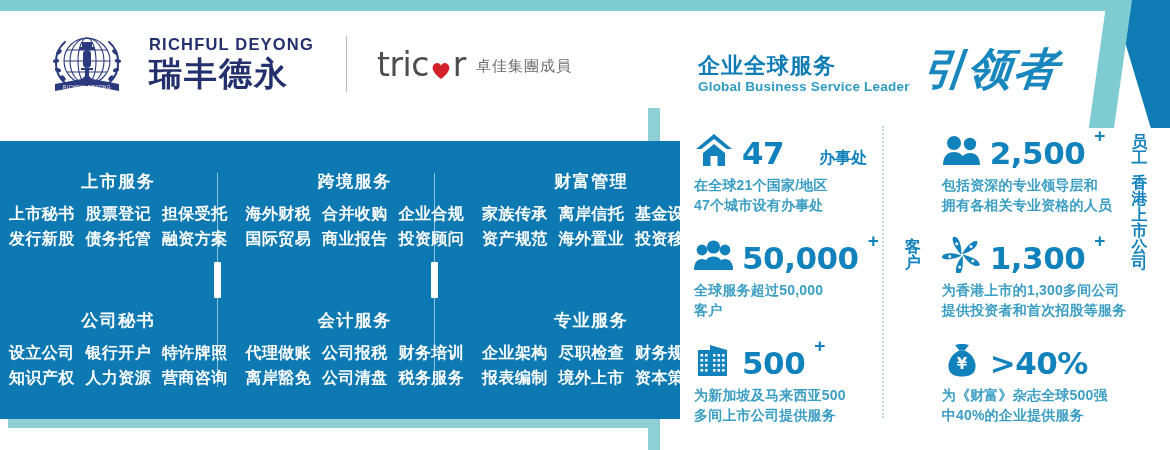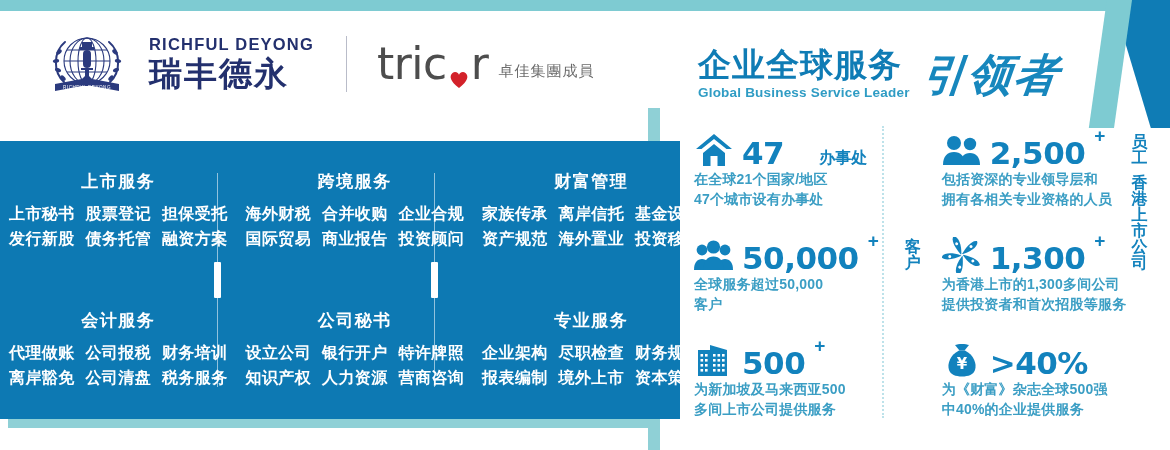--- a/index.html
+++ b/index.html
@@ -56,21 +56,21 @@
   }
   .brand-cn{
     font-size:33px;font-weight:bold;letter-spacing:2px;
     color:#23306e;line-height:1.15;margin-top:2px;
   }
   .brand-divider{
     width:1px;height:56px;background:#b9bcc9;margin:0 18px 0 20px;
   }
   .tricor-block{display:flex;align-items:flex-end;gap:10px;}
   .tricor-word{
-    font-size:44px;color:#4d4d4d;letter-spacing:-0.5px;
+    font-size:33px;color:#4d4d4d;letter-spacing:-0.5px;
     line-height:1;font-family:"DejaVu Sans",sans-serif;
     display:flex;align-items:center;
   }
   .tricor-o{
     display:inline-block;width:22px;height:22px;position:relative;
     margin:0 1px;
   }
   .tricor-cn{
     font-size:15px;color:#6b6b6b;letter-spacing:1px;
     padding-bottom:5px;
@@ -114,21 +114,21 @@
   .svc-sep-knob.k1{left:214px;}
   .svc-sep-knob.k2{left:431px;}
 
   
   .headline{
     position:absolute;left:698px;top:48px;
     display:flex;align-items:flex-end;gap:12px;
   }
   .hl-left{display:flex;flex-direction:column;}
   .hl-cn{
-    font-size:33px;font-weight:bold;letter-spacing:1px;
+    font-size:22px;font-weight:bold;letter-spacing:1px;
     color:#0f7cb5;line-height:1.05;
   }
   .hl-en{
     font-size:13.5px;font-weight:bold;letter-spacing:0.2px;
     color:#2f9cc4;margin-top:2px;
   }
   .hl-script{
     font-size:44px;color:#1787bd;
     font-family:"DejaVu Serif",serif;
     font-style:italic;font-weight:bold;
@@ -163,21 +163,21 @@
   }
   .stat-plus{
     font-size:19px;font-weight:bold;color:#1282bd;
     align-self:flex-start;line-height:1;margin-left:1px;
   }
   .stat-unit{
     font-size:16px;font-weight:bold;color:#1282bd;
     line-height:1;padding-bottom:2px;margin-left:18px;
   }
   .stat-desc{
-    margin-top:1px;font-size:14px;color:#3b9ec4;
+    margin-top:7px;font-size:14px;color:#3b9ec4;
     line-height:1.45;letter-spacing:0.2px;font-weight:bold;
   }
   .stat-desc div{white-space:nowrap;}
 </style>
 </head>
 <body>
 
 <div class="page">
 
   <div class="top-teal-bar"></div>
@@ -292,44 +292,44 @@
           <span>基金设立</span>
         </div>
         <div class="svc-line">
           <span>资产规范</span>
           <span>海外置业</span>
           <span>投资移民</span>
         </div>
       </div>
 
       <div class="svc-cell">
+        <div class="svc-title">公司秘书</div>
+        <div class="svc-line">
+          <span>设立公司</span>
+          <span>银行开户</span>
+          <span>特许牌照</span>
+        </div>
+        <div class="svc-line">
+          <span>知识产权</span>
+          <span>人力资源</span>
+          <span>营商咨询</span>
+        </div>
+      </div>
+
+      <div class="svc-cell">
         <div class="svc-title">会计服务</div>
         <div class="svc-line">
           <span>代理做账</span>
           <span>公司报税</span>
           <span>财务培训</span>
         </div>
         <div class="svc-line">
           <span>离岸豁免</span>
           <span>公司清盘</span>
           <span>税务服务</span>
-        </div>
-      </div>
-
-      <div class="svc-cell">
-        <div class="svc-title">公司秘书</div>
-        <div class="svc-line">
-          <span>设立公司</span>
-          <span>银行开户</span>
-          <span>特许牌照</span>
-        </div>
-        <div class="svc-line">
-          <span>知识产权</span>
-          <span>人力资源</span>
-          <span>营商咨询</span>
         </div>
       </div>
 
       <div class="svc-cell">
         <div class="svc-title">专业服务</div>
         <div class="svc-line">
           <span>企业架构</span>
           <span>尽职检查</span>
           <span>财务规范</span>
         </div>

